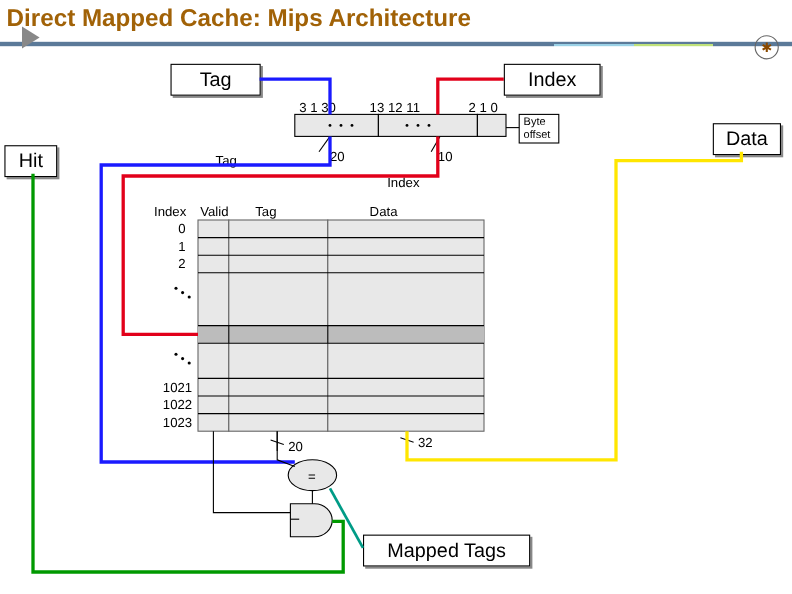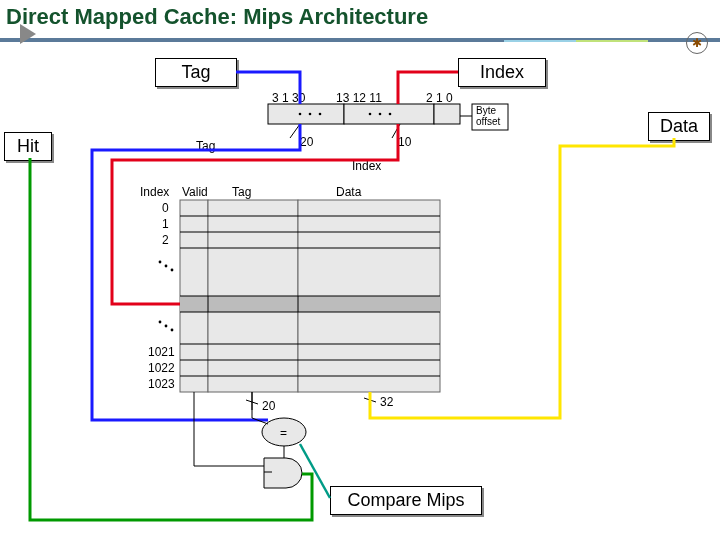--- a/index.html
+++ b/index.html
@@ -1,16 +1,16 @@
 <!DOCTYPE html>
 <html><head>
 <meta charset="utf-8">
 <style>
   html,body{margin:0;padding:0;width:720px;height:540px;background:#fff;font-family:Arial,Helvetica,sans-serif;overflow:hidden}
-  .title{position:absolute;left:6px;top:4px;font-size:22px;font-weight:bold;color:#14532d}
+  .title{position:absolute;left:6px;top:4px;font-size:22px;font-weight:bold;color:#a16207}
   .hr-line{position:absolute;left:0;top:38px;width:720px;height:0;border-top:2px solid #5b7a99}
   .hr-accent{position:absolute;left:0;top:40px;width:720px;height:2px;background:linear-gradient(to right,#5b7a99 0%,#5b7a99 70%,#9ad1e6 70%,#9ad1e6 80%,#c0e27a 80%,#c0e27a 90%,#5b7a99 90%)}
   .arr-head{position:absolute;left:20px;top:24px;width:0;height:0;border-top:10px solid transparent;border-bottom:10px solid transparent;border-left:16px solid #888}
   .pinwheel{position:absolute;right:12px;top:32px;width:20px;height:20px;border:1px solid #666;border-radius:50%;display:flex;align-items:center;justify-content:center;font-size:12px;color:#8a4a00}
   .label-box{position:absolute;background:#fff;border:1px solid #000;box-shadow:2px 2px 0 #888;text-align:center;font-size:18px;padding:3px 0}
   svg{position:absolute;left:0;top:0}
   .addr-cell{fill:#e8e8e8;stroke:#000;stroke-width:1}
   .cache-cell{fill:#e8e8e8;stroke:#666;stroke-width:1}
   .hit-select{fill:#bcbcbc}
   .txt{font-size:12px;fill:#000;font-family:Arial}
@@ -28,21 +28,21 @@
 <div class="title">Direct Mapped Cache: Mips Architecture</div>
 <div class="hr-line"></div>
 <div class="hr-accent"></div>
 <div class="arr-head"></div>
 <div class="pinwheel">✱</div>
 
 <div class="label-box" style="left:155px;top:58px;width:80px">Tag</div>
 <div class="label-box" style="left:458px;top:58px;width:86px">Index</div>
 <div class="label-box" style="left:4px;top:132px;width:46px">Hit</div>
 <div class="label-box" style="left:648px;top:112px;width:60px">Data</div>
-<div class="label-box" style="left:330px;top:486px;width:150px">Compare Mips</div>
+<div class="label-box" style="left:330px;top:486px;width:150px">Mapped Tags</div>
 
 <svg width="720" height="540">
 
   <text class="txt" x="272" y="102">3 1 30</text>
   <text class="txt" x="336" y="102">13 12 11</text>
   <text class="txt" x="426" y="102">2 1 0</text>
   <rect class="addr-cell" x="268" y="104" width="76" height="20"></rect>
   <rect class="addr-cell" x="344" y="104" width="90" height="20"></rect>
   <rect class="addr-cell" x="434" y="104" width="26" height="20"></rect>
 

